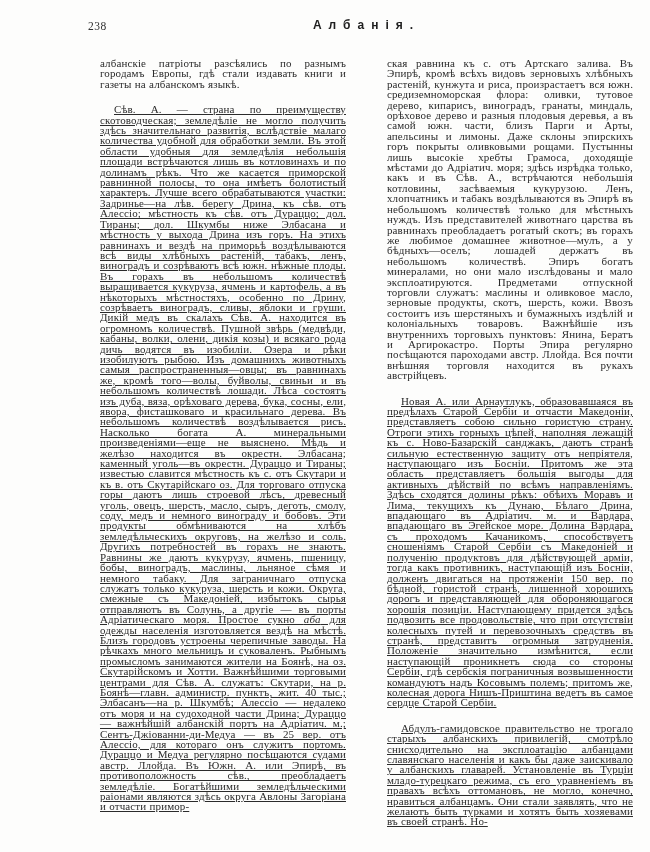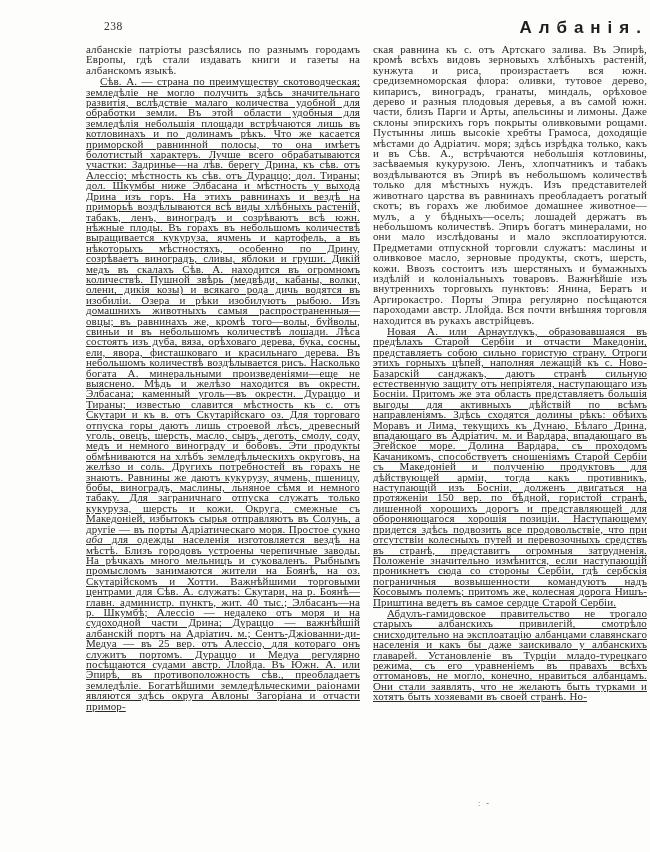--- a/index.html
+++ b/index.html
@@ -15,47 +15,47 @@
     color: #2a2a2a;
     overflow: hidden;
   }
   .header-row {
     position: absolute;
     left: 85px; top: 18px; width: 563px;
     height: 20px;
   }
   .page-number {
     position: absolute; left: 3px; top: 2px;
-    font-size: 11.5px; letter-spacing: 0.5px; color: #303030; margin-left: 16px;
+    font-size: 11.5px; letter-spacing: 0.5px; color: #303030;
   }
   .page-title {
     position: absolute; left: 0; right: 0; top: 0;
-    text-align: right;
+    text-align: center;
     font-family: "Liberation Sans", sans-serif;
     font-weight: bold;
-    font-size: 17px;
+    font-size: 12px;
     letter-spacing: 7px;
     color: #1e1e1e;
   }
   .content {
     position: absolute;
     left: 85px; top: 43px; width: 563px;
     display: flex;
     gap: 11px;
   }
   .col {
     width: 276px;
     text-align: justify;
     font-size: 11px;
     line-height: 10.4px;
     letter-spacing: 0.12px;
     word-spacing: 0.4px;
     color: #2b2b2b;
   }
-  .col p { margin: 1px; padding: 0; }
+  .col p { margin: 15px; padding: 0; }
   .col p.indent { text-indent: 14px; text-decoration: underline; }
   .press-mark {
     position: absolute;
     left: 478px; top: 799px;
     font-size: 8px; color: #555;
     letter-spacing: 2px;
   }
 </style>
 </head>
 <body>

